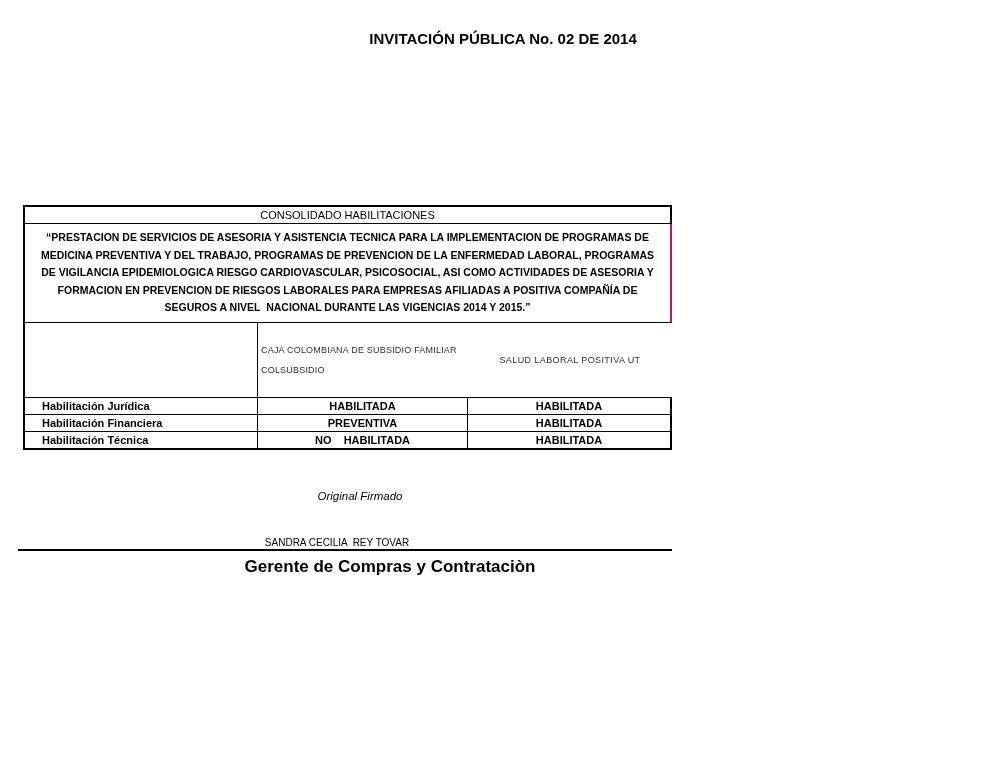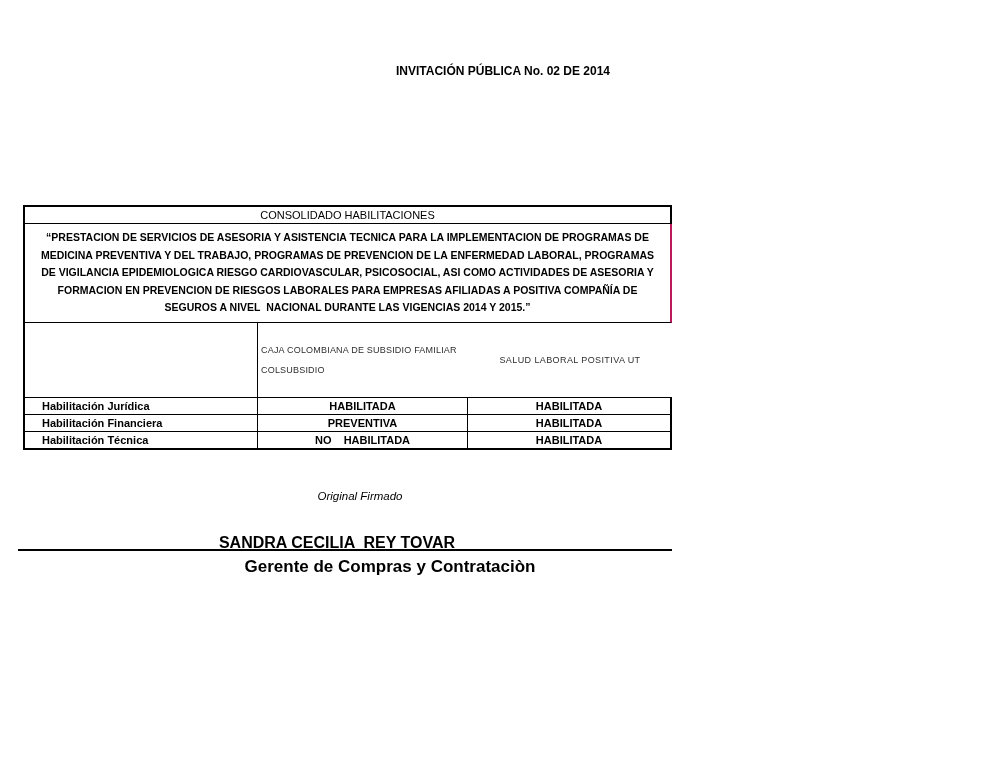--- a/index.html
+++ b/index.html
@@ -9,21 +9,21 @@
     height: 773px;
     background: #ffffff;
     font-family: "Liberation Sans", sans-serif;
     color: #000000;
     overflow: hidden;
   }
   .center-abs { position: absolute; transform: translateX(-50%); white-space: nowrap; }
 
   .doc-title {
     top: 31px; left: 503px;
-    font-size: 12px; font-weight: bold; line-height: 16px; margin-top: 32px;
+    font-size: 15px; font-weight: bold; line-height: 16px;
   }
 
   
   .tbl {
     position: absolute; left: 23px; top: 205px; width: 649px;
     box-sizing: border-box;
   }
   .tbl * { box-sizing: border-box; }
   .row-title {
     height: 19px;
@@ -81,21 +81,21 @@
     font-size: 11px; font-weight: bold;
   }
 
   
   .original-firmado {
     top: 490px; left: 360px;
     font-size: 11.5px; font-style: italic; line-height: 13px;
   }
   .sig-name {
     top: 536px; left: 337px;
-    font-size: 16px; font-weight: bold; line-height: 13px; white-space: pre;
+    font-size: 10px; font-weight: normal; line-height: 13px; white-space: pre;
   }
   .sig-line {
     position: absolute; left: 18px; top: 549px; width: 654px; height: 2px;
     background: #000;
   }
   .sig-title {
     top: 560px; left: 390px;
     font-size: 17px; font-weight: bold; line-height: 13px;
   }
 </style>

